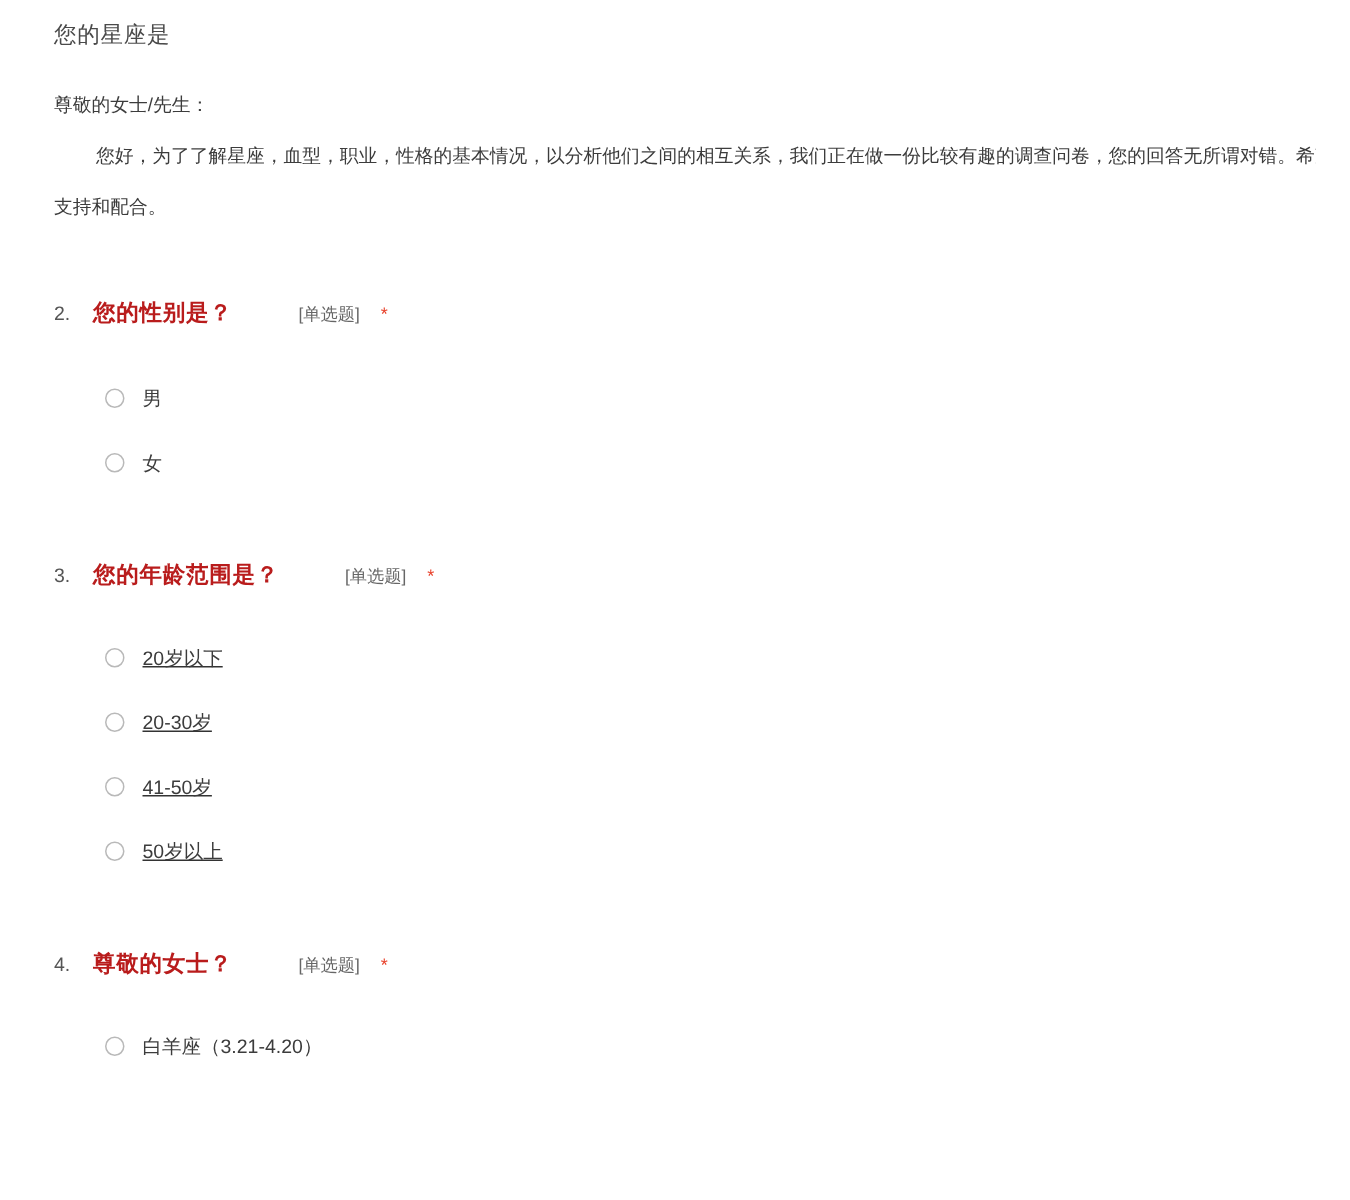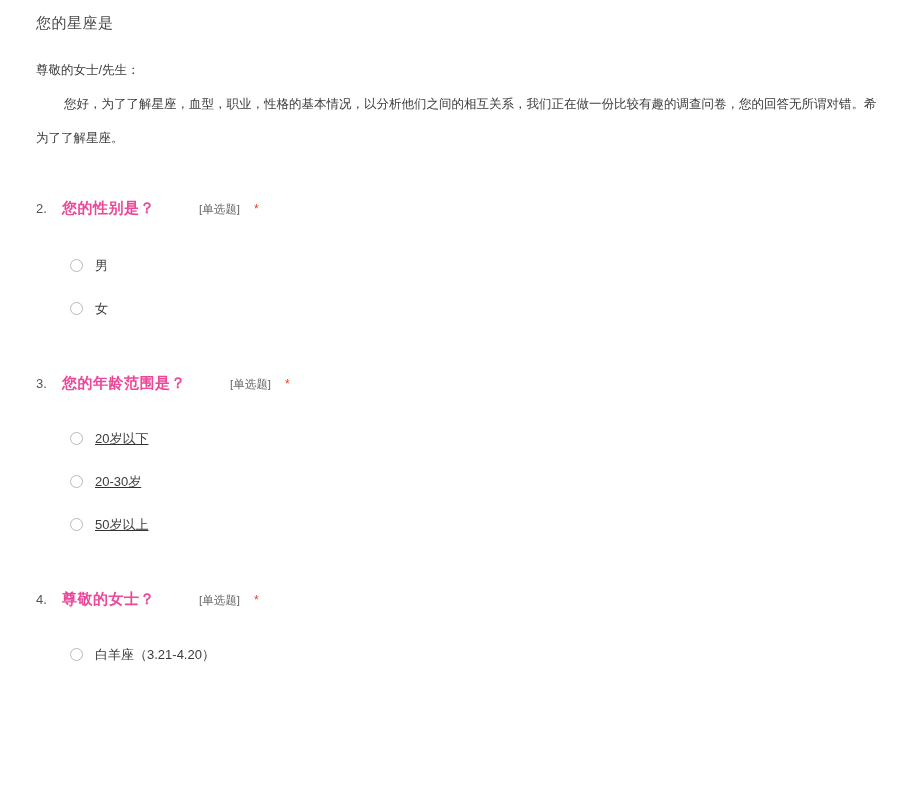--- a/index.html
+++ b/index.html
@@ -69,21 +69,21 @@
   }
   .q-num {
     font-size: 13px;
     color: #555555;
     width: 26px;
     flex: 0 0 26px;
   }
   .q-text {
     font-size: 15px;
     font-weight: bold;
-    color: #ec4899;
+    color: #b91c1c;
     letter-spacing: 0.5px;
   }
   .q-type {
     font-size: 11.5px;
     color: #666666;
     margin-left: 12px;
     padding-left: 32px;
   }
   .q-required {
     color: #e8412b;
@@ -121,21 +121,21 @@
 
 <div class="page">
 
   <div class="title-block">
     <h1 class="survey-title">您的星座是</h1>
   </div>
 
   <div class="intro">
     <p class="intro-line">尊敬的女士/先生：</p>
     <p class="intro-body">您好，为了了解星座，血型，职业，性格的基本情况，以分析他们之间的相互关系，我们正在做一份比较有趣的调查问卷，您的回答无所谓对错。希望您能够和</p>
-    <p class="intro-body2">为了了解星座。</p>
+    <p class="intro-body2">支持和配合。</p>
   </div>
 
   <div class="question-block q2">
     <div class="q-head">
       <span class="q-num">2.</span>
       <span class="q-text">您的性别是？</span>
       <span class="q-type">[单选题]</span>
       <span class="q-required">*</span>
     </div>
     <div class="options">
@@ -161,20 +161,24 @@
       <div class="option-row">
         <span class="radio"></span>
         <span class="option-label">20岁以下</span>
       </div>
       <div class="option-row">
         <span class="radio"></span>
         <span class="option-label">20-30岁</span>
       </div>
       <div class="option-row">
         <span class="radio"></span>
+        <span class="option-label">41-50岁</span>
+      </div>
+      <div class="option-row">
+        <span class="radio"></span>
         <span class="option-label">50岁以上</span>
       </div>
     </div>
   </div>
 
   <div class="question-block q4">
     <div class="q-head">
       <span class="q-num">4.</span>
       <span class="q-text">尊敬的女士？</span>
       <span class="q-type">[单选题]</span>

